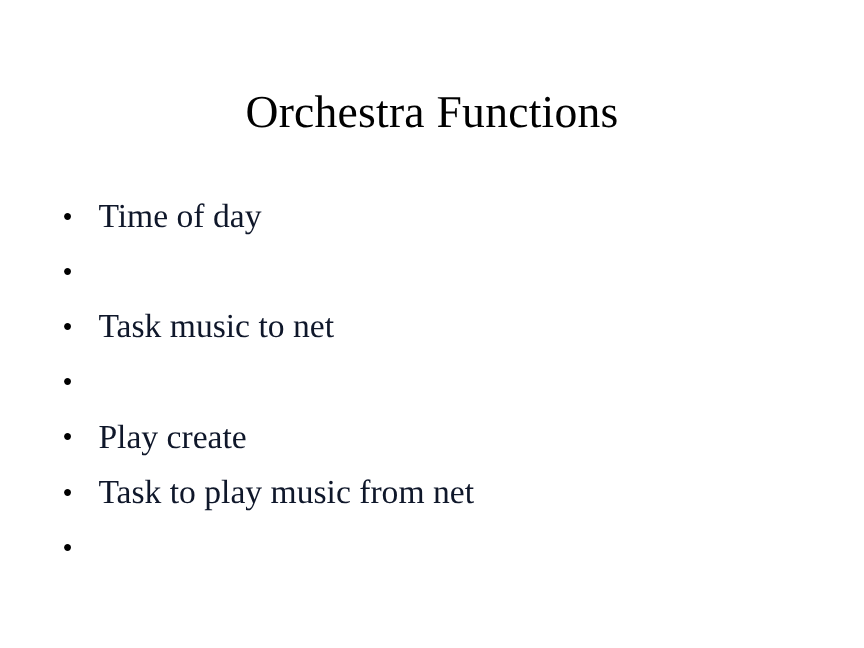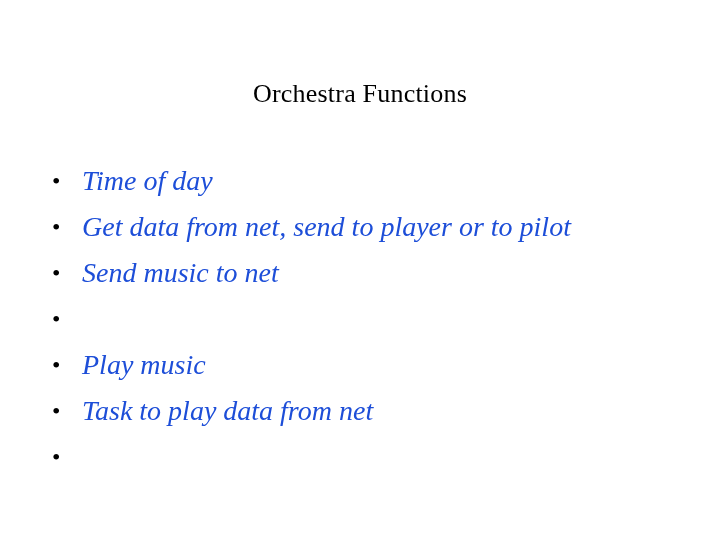--- a/index.html
+++ b/index.html
@@ -20,21 +20,21 @@
     height: 540px;
     background: #ffffff;
     box-sizing: border-box;
   }
   .slide-title {
     position: absolute;
     left: 0;
     top: 72px;
     width: 720px;
     text-align: center;
-    font-size: 26px;
+    font-size: 38px;
     line-height: 44px;
     font-weight: normal;
     color: #000000;
     letter-spacing: 0.2px;
     white-space: nowrap;
   }
   .bullet-body {
     position: absolute;
     left: 52px;
     top: 158px;
@@ -53,60 +53,58 @@
     width: 30px;
     text-align: left;
     font-size: 24px;
     line-height: 46px;
     color: #000000;
   }
   .bullet-text {
     flex: 0 1 auto;
     font-size: 28px;
     line-height: 46px;
-    color: #1d4ed8;
-    font-style: italic;
+    color: #0f172a;
   }
 </style>
 </head>
 <body>
 
 <div class="slide">
 
   <div class="slide-title">Orchestra Functions</div>
 
   <div class="bullet-body">
 
     <div class="bullet-item">
       <span class="bullet-marker">•</span>
       <span class="bullet-text">Time of day</span>
     </div>
 
     <div class="bullet-item">
       <span class="bullet-marker">•</span>
-      <span class="bullet-text">Get data from net, send to player or to pilot</span>
     </div>
 
     <div class="bullet-item">
       <span class="bullet-marker">•</span>
-      <span class="bullet-text">Send music to net</span>
+      <span class="bullet-text">Task music to net</span>
     </div>
 
     <div class="bullet-item">
       <span class="bullet-marker">•</span>
     </div>
 
     <div class="bullet-item">
       <span class="bullet-marker">•</span>
-      <span class="bullet-text">Play music</span>
+      <span class="bullet-text">Play create</span>
     </div>
 
     <div class="bullet-item">
       <span class="bullet-marker">•</span>
-      <span class="bullet-text">Task to play data from net</span>
+      <span class="bullet-text">Task to play music from net</span>
     </div>
 
     <div class="bullet-item">
       <span class="bullet-marker">•</span>
     </div>
 
   </div>
 </div>
 
 </body></html>

